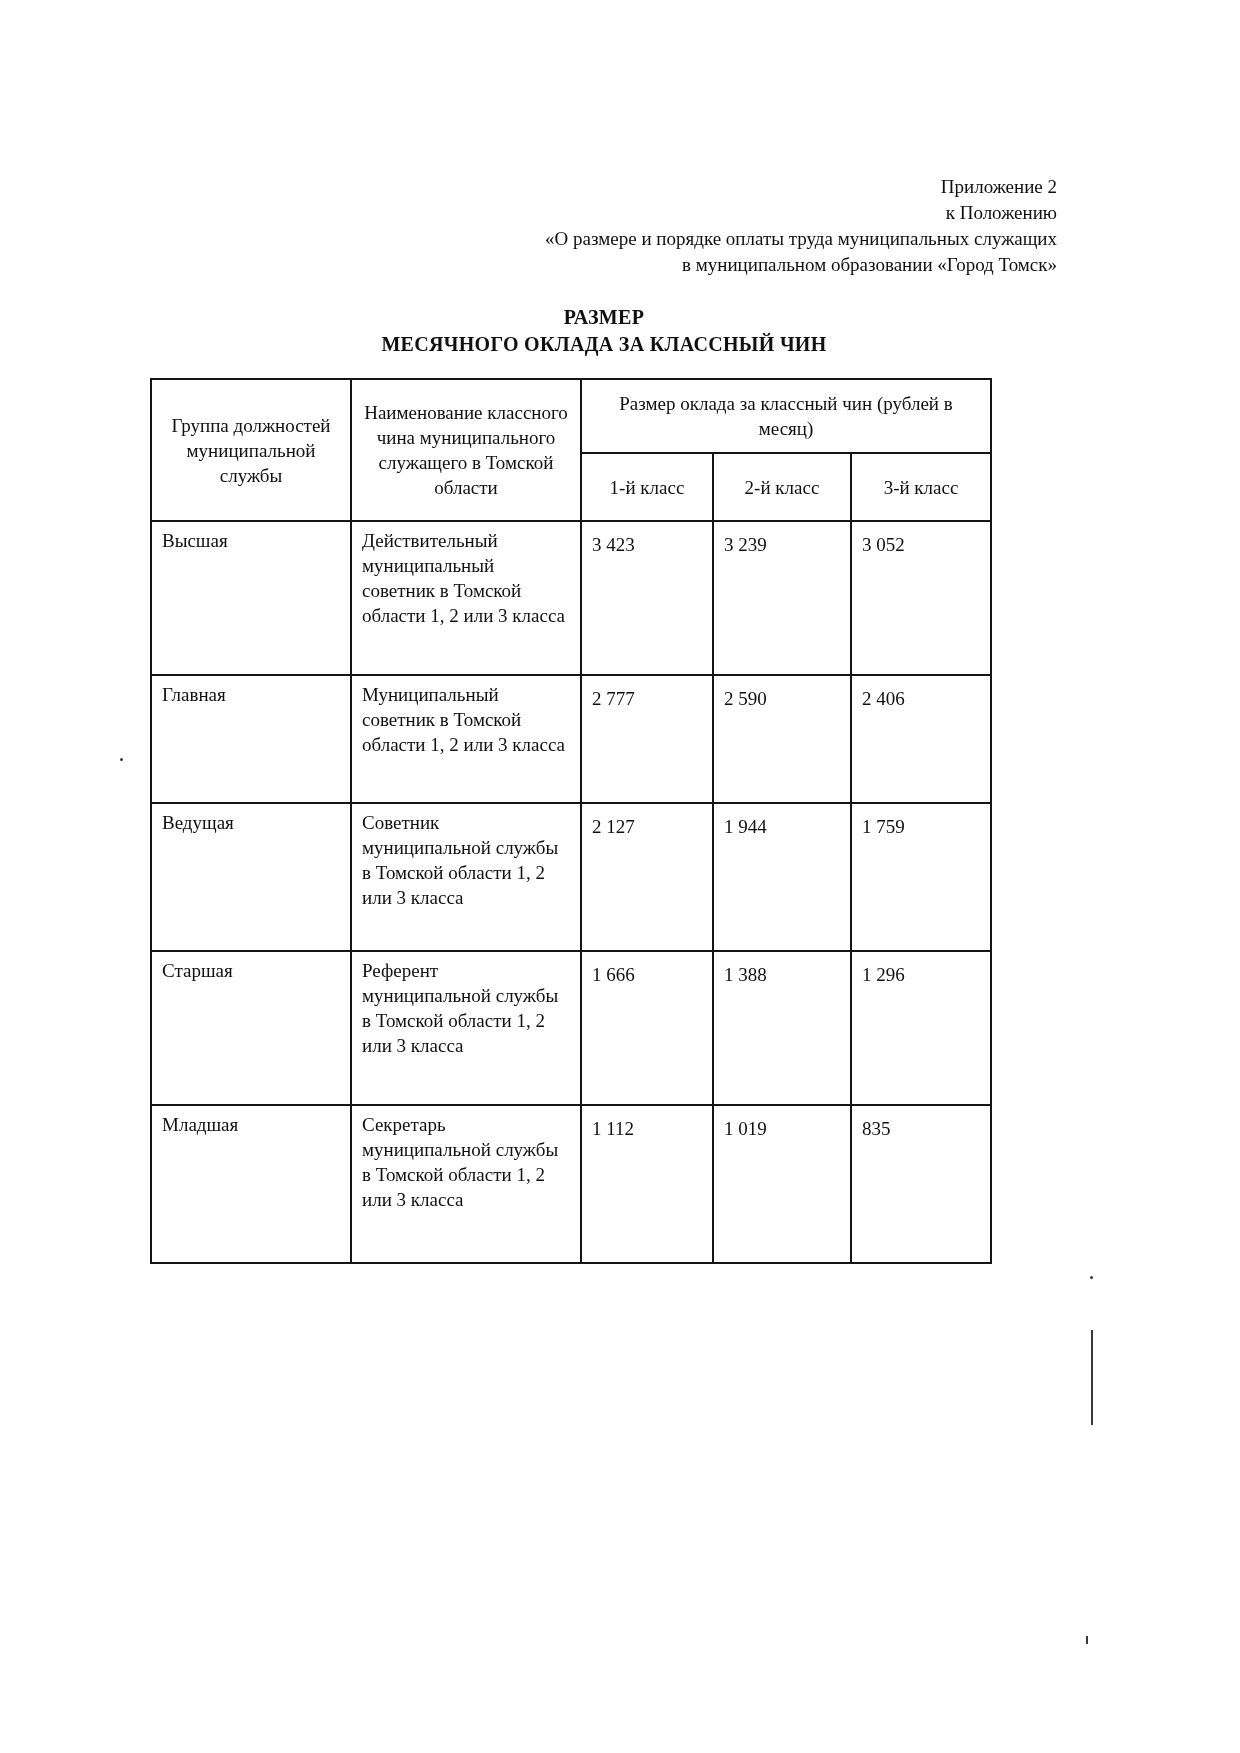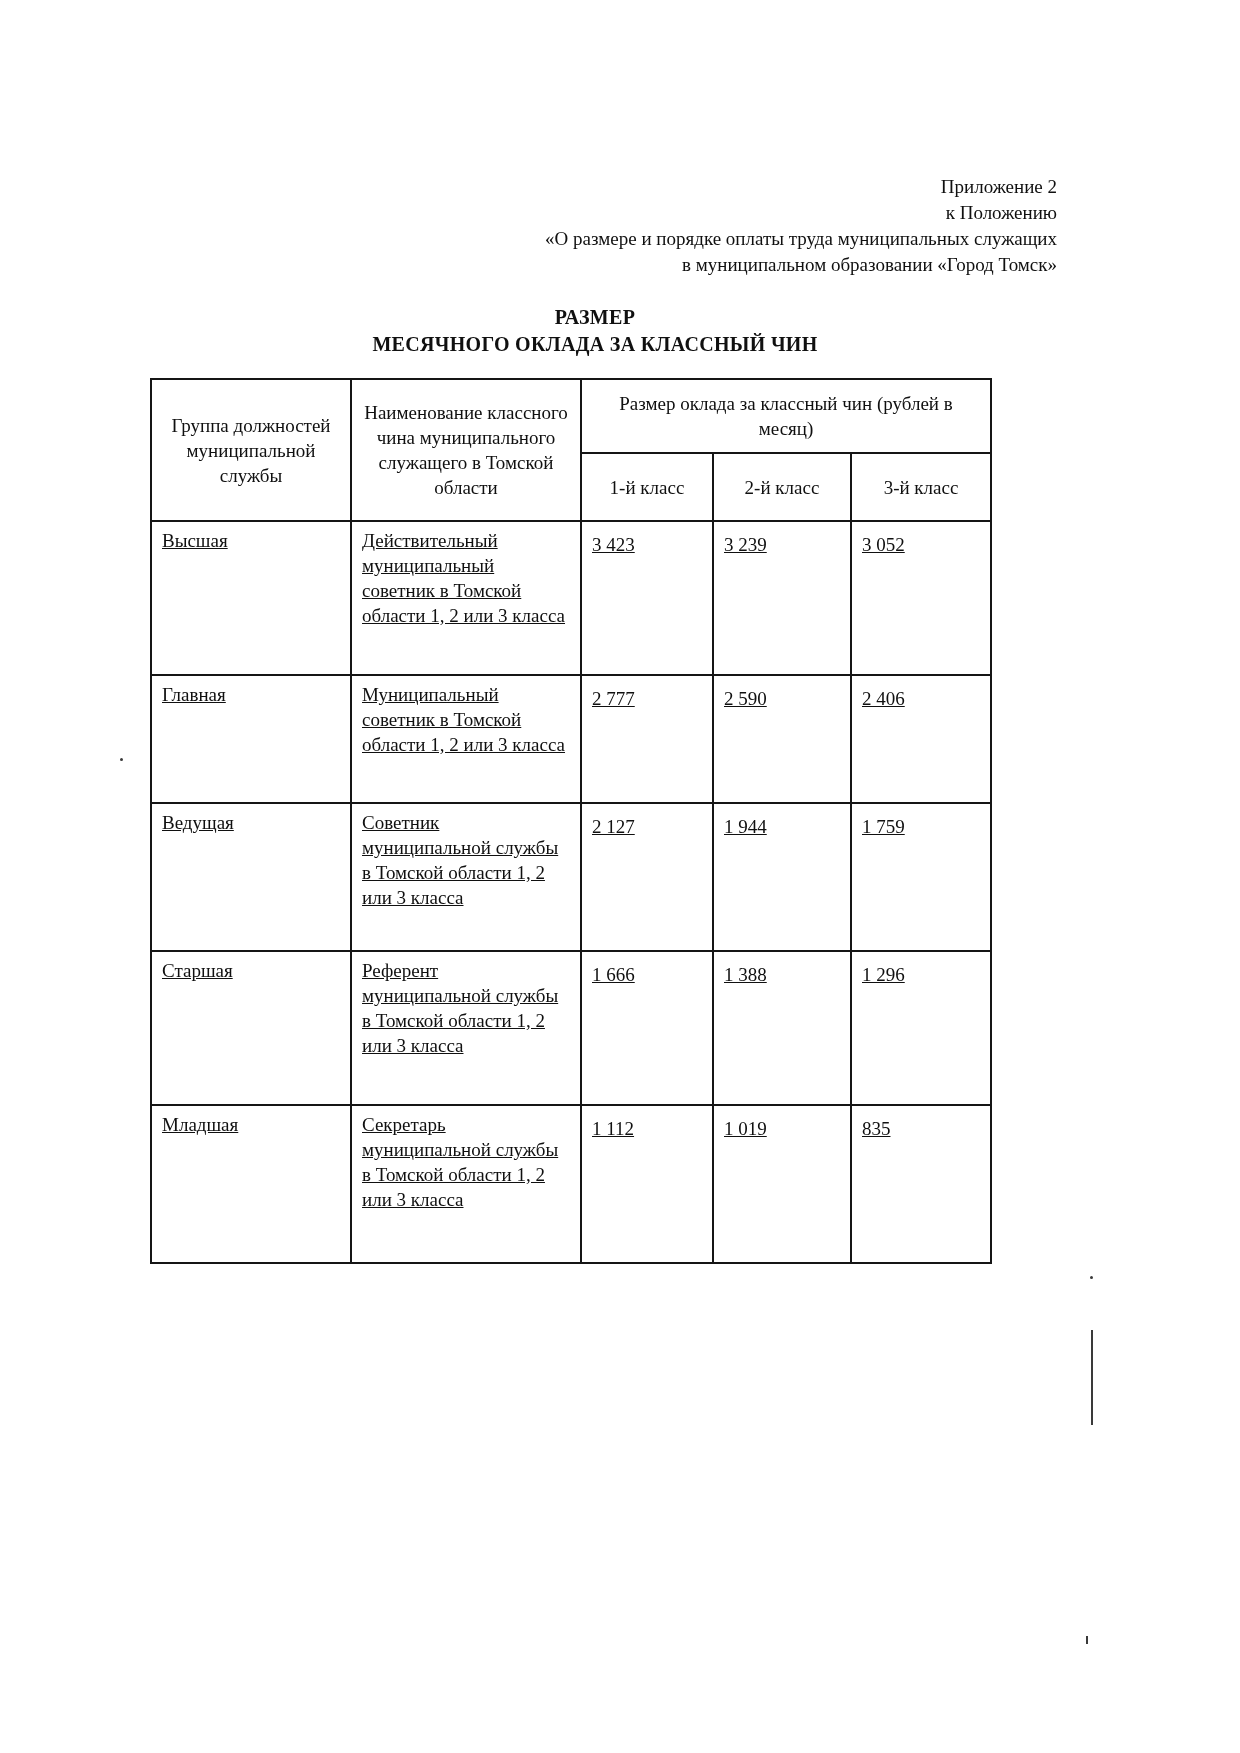--- a/index.html
+++ b/index.html
@@ -50,21 +50,21 @@
     width: 760px;
     text-align: right;
     font-size: 19px;
     line-height: 26px;
   }
 
   
   .title-block {
     position: absolute;
     top: 304px;
-    left: 140px;
+    left: 149px;
     width: 910px;
     text-align: center;
     font-weight: bold;
     font-size: 20px;
     line-height: 27px;
     letter-spacing: 0.3px;
   }
 
   
   table.salary {
@@ -81,21 +81,21 @@
     border: 2px solid #151515;
     padding: 6px 10px;
     font-weight: normal;
   }
   .salary thead th {
     text-align: center;
     vertical-align: middle;
   }
   .salary th.h-top { height: 60px; }
   .salary th.h-sub { height: 54px; margin-left: 17px; }
-  .salary td { vertical-align: top; text-decoration: underline; }
+  .salary td { vertical-align: top; }
   .salary td.cell-group,
   .salary td.cell-rank { text-align: left; }
   .salary td.cell-num {
     text-align: left;
     padding-top: 10px;
   }
   .salary tr.r0 td { height: 136px; }
   .salary tr.r1 td { height: 110px; border-radius: 11px; }
   .salary tr.r2 td { height: 130px; }
   .salary tr.r3 td { height: 136px; margin-top: 27px; }

